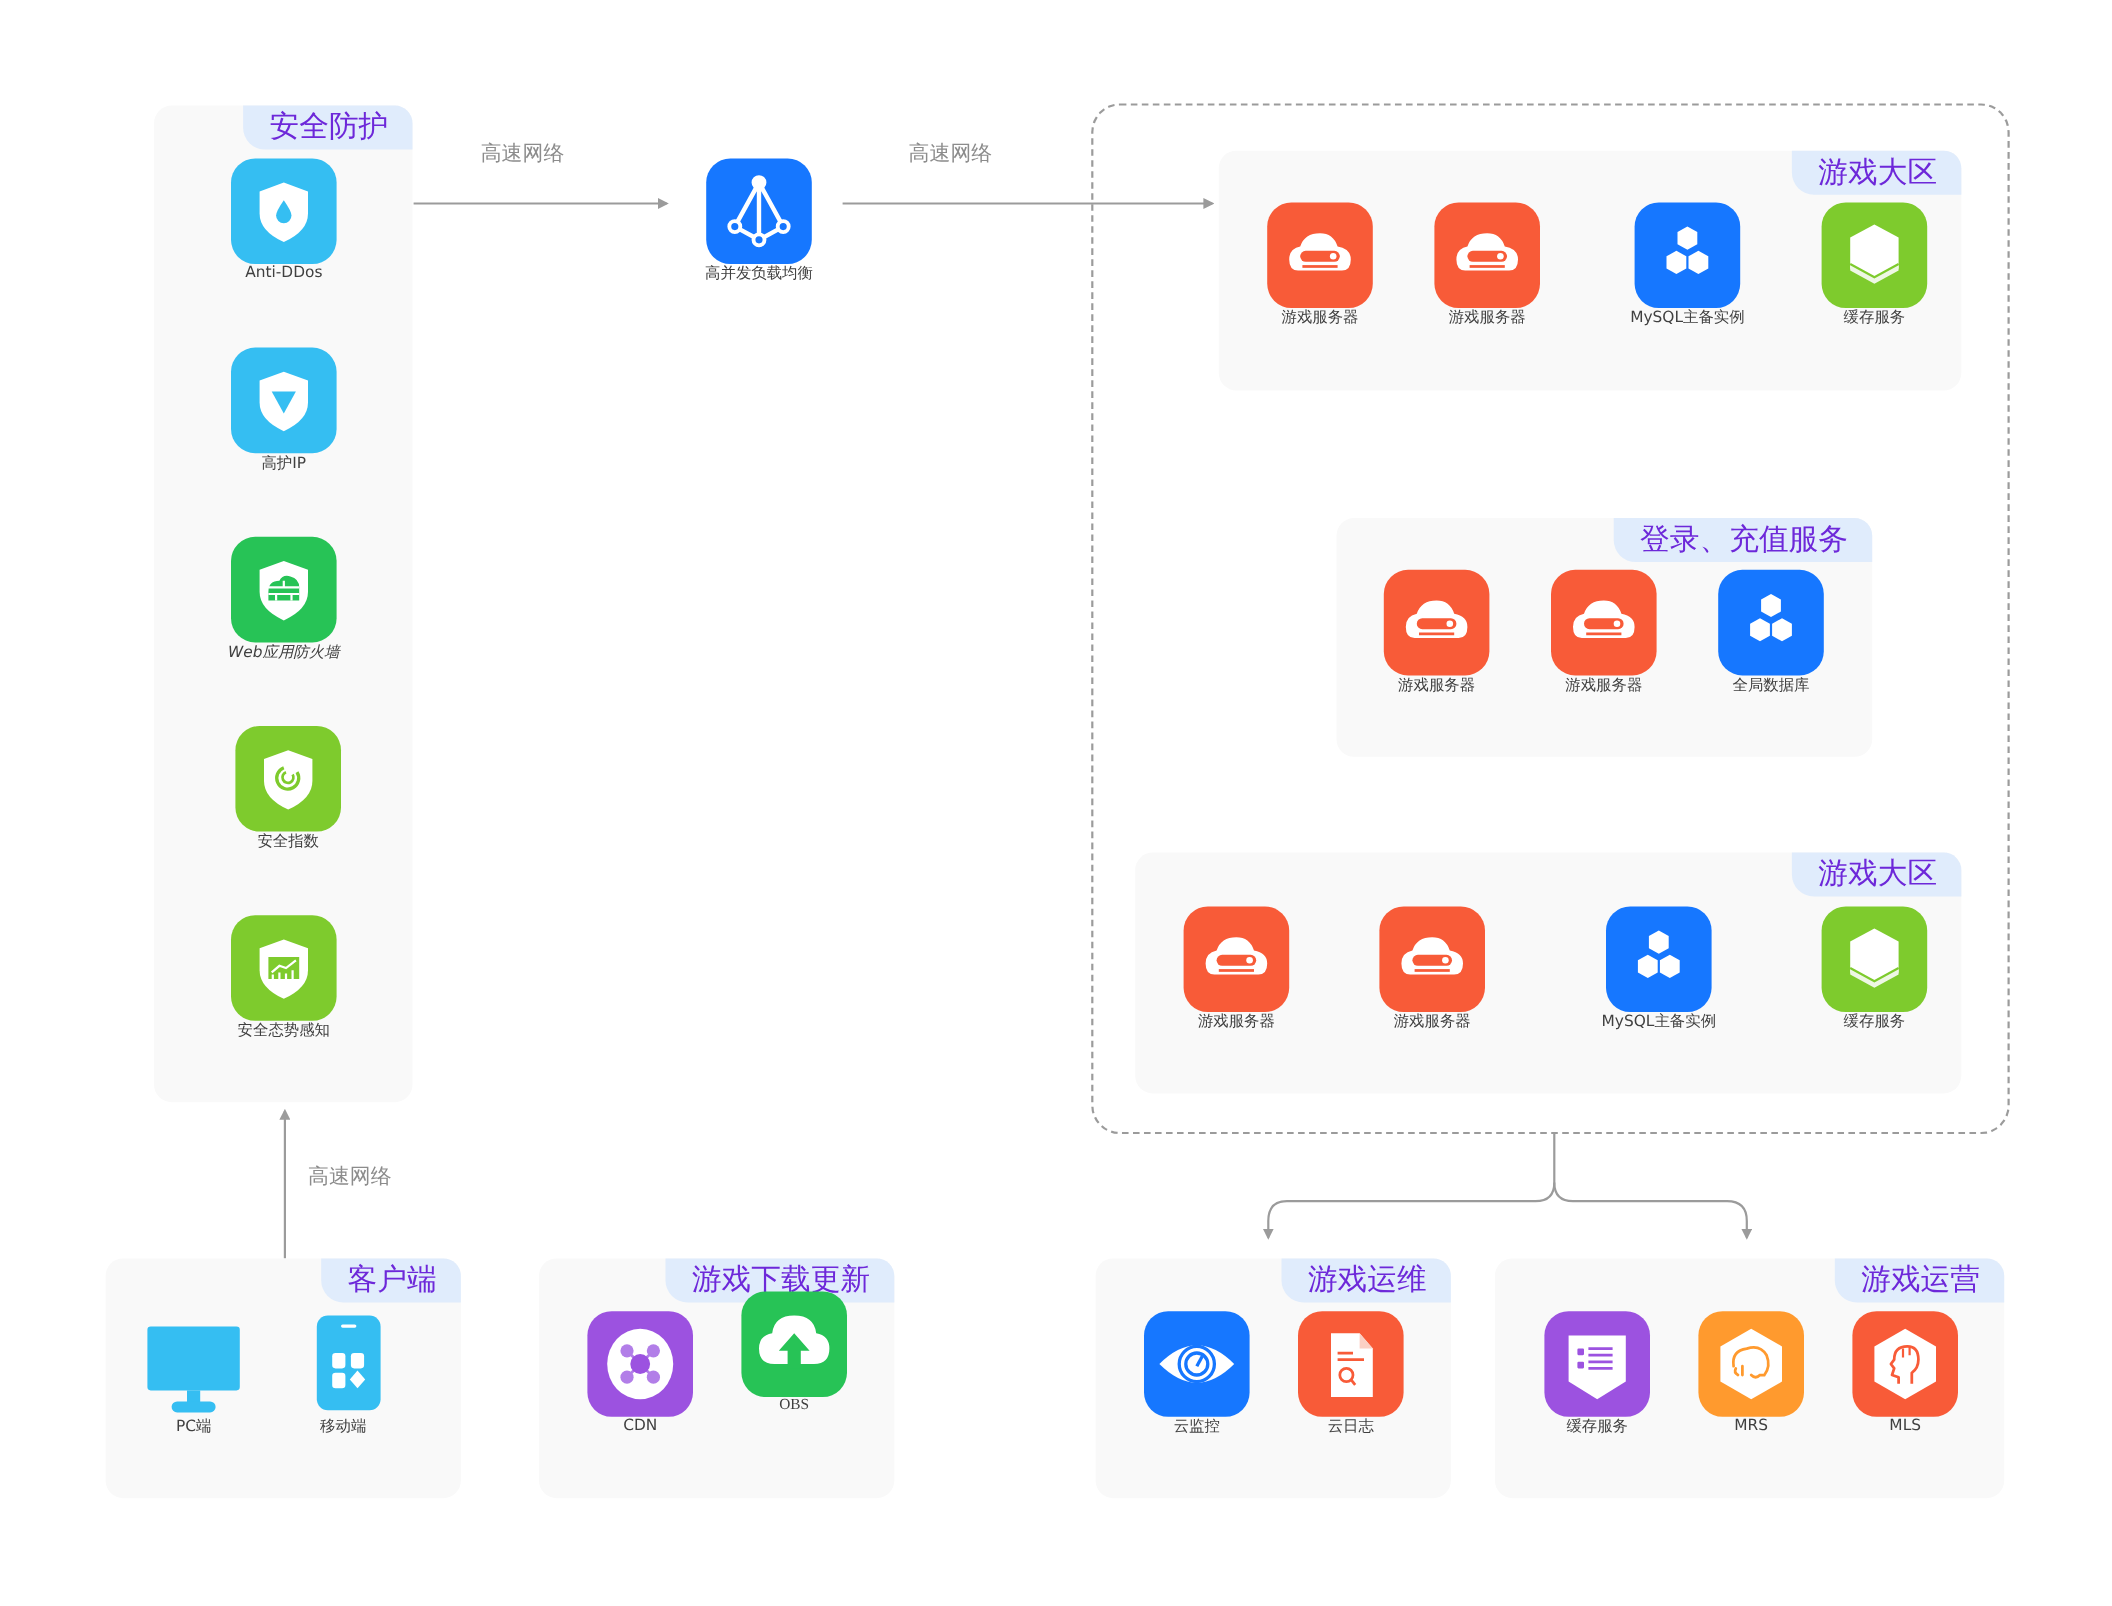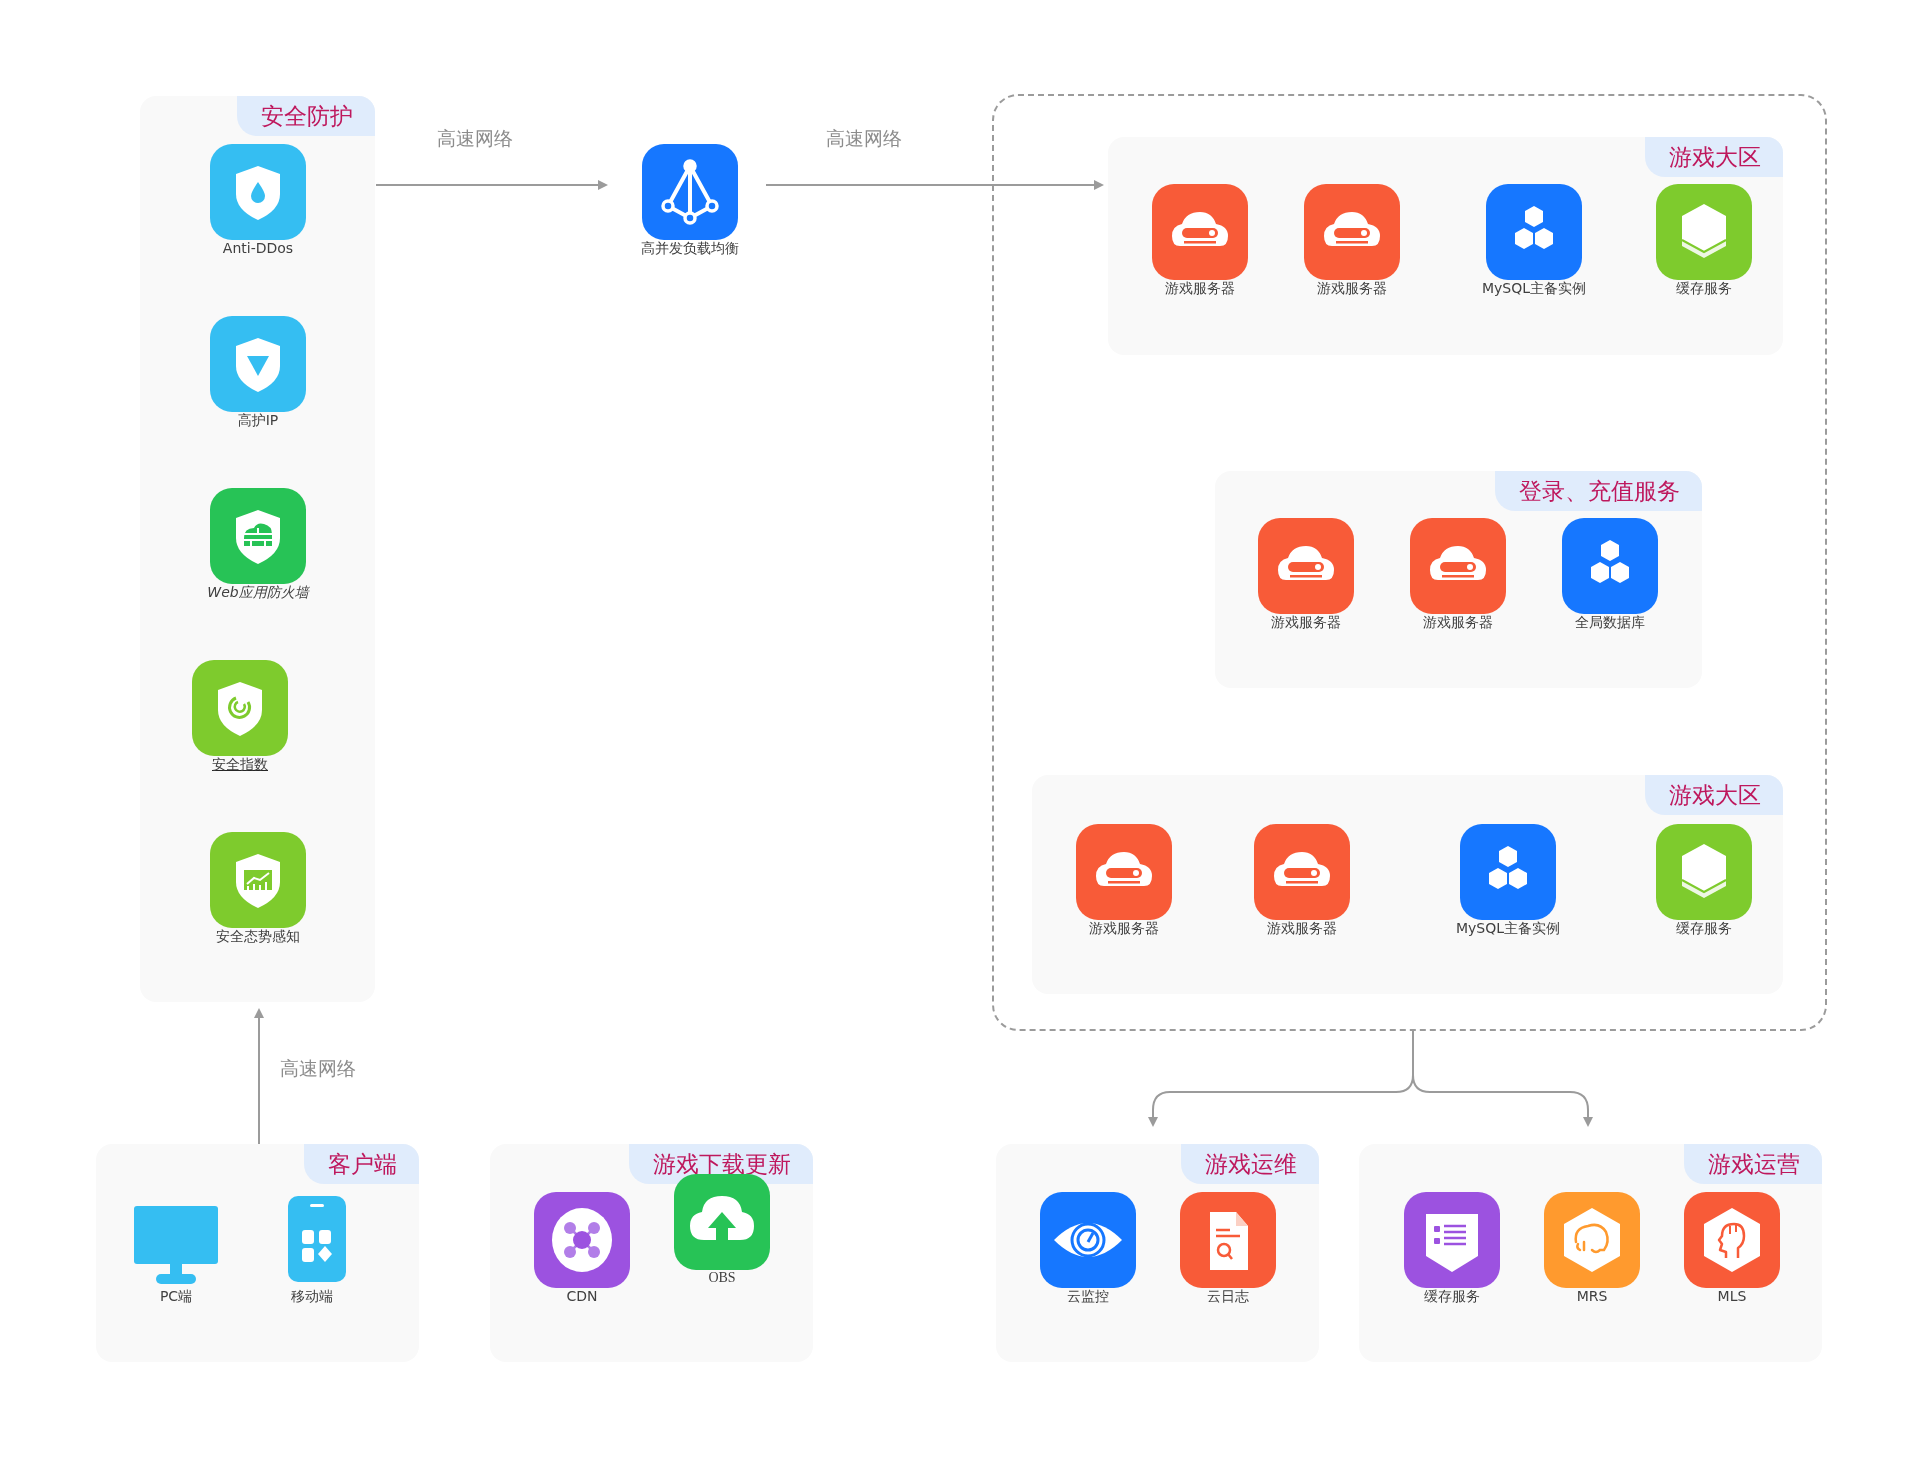--- a/index.html
+++ b/index.html
@@ -1,18 +1,18 @@
 <!DOCTYPE html>
 <html><head>
 <meta charset="utf-8">
 <style>
   html,body{margin:0;padding:0;background:#fff;}
   body{width:1920px;height:1460px;position:relative;overflow:hidden;font-family:"DejaVu Sans","Liberation Sans",sans-serif;color:#262626;}
   .box{position:absolute;background:#f9f9f9;border-radius:16px;}
-  .tag{position:absolute;top:0;right:0;background:#e0ecfc;color:#be185d;font-size:23px;line-height:40px;height:40px;padding:0 22px 0 24px;border-radius:0 16px 0 20px;white-space:nowrap;}
+  .tag{position:absolute;top:0;right:0;background:#e0ecfc;color:#6d28d9;font-size:27px;line-height:40px;height:40px;padding:0 22px 0 24px;border-radius:0 16px 0 20px;white-space:nowrap;}
   .item{position:absolute;width:160px;text-align:center;}
   .ic{width:96px;height:96px;border-radius:22px;margin:0 auto;display:flex;align-items:center;justify-content:center;}
   .ic svg{width:96px;height:96px;}
   .lbl{font-size:14px;color:#404040;white-space:nowrap;}
   .netlbl{position:absolute;font-size:19px;color:#8c8c8c;white-space:nowrap;}
   #dashed{position:absolute;left:992px;top:94px;width:831px;height:933px;border:2px dashed #9b9b9b;border-radius:26px;}
   svg.lines{position:absolute;left:0;top:0;}
 </style>
 </head>
 <body>
@@ -109,21 +109,21 @@
             <line x1="34" y1="46" x2="62" y2="46"></line>
             <line x1="34" y1="52" x2="62" y2="52"></line>
             <line x1="48" y1="40" x2="48" y2="46"></line>
             <line x1="41" y1="52" x2="41" y2="58"></line>
             <line x1="55" y1="52" x2="55" y2="58"></line>
           </g>
         </svg>
       </div>
       <div class="lbl">Web应用防火墙</div>
     </div>
-    <div class="item" style="left: 160px; top: 660px; text-decoration: underline;">
+    <div class="item" style="left: 182px; top: 660px;">
       <div class="ic" style="background: rgb(126, 203, 45);">
         <svg viewBox="0 0 96 96">
           <path d="M48 22 L70 30 L70 50 Q70 66 48 76 Q26 66 26 50 L26 30 Z" fill="#fff"></path>
           <path d="M56 42 A10 10 0 1 1 44 38" fill="none" stroke="#7ecb2d" stroke-width="3"></path>
           <path d="M52 44 A5 5 0 1 1 46 42" fill="none" stroke="#7ecb2d" stroke-width="2.5"></path>
         </svg>
       </div>
       <div class="lbl">安全指数</div>
     </div>
     <div class="item" style="left: 178px; top: 832px;">

